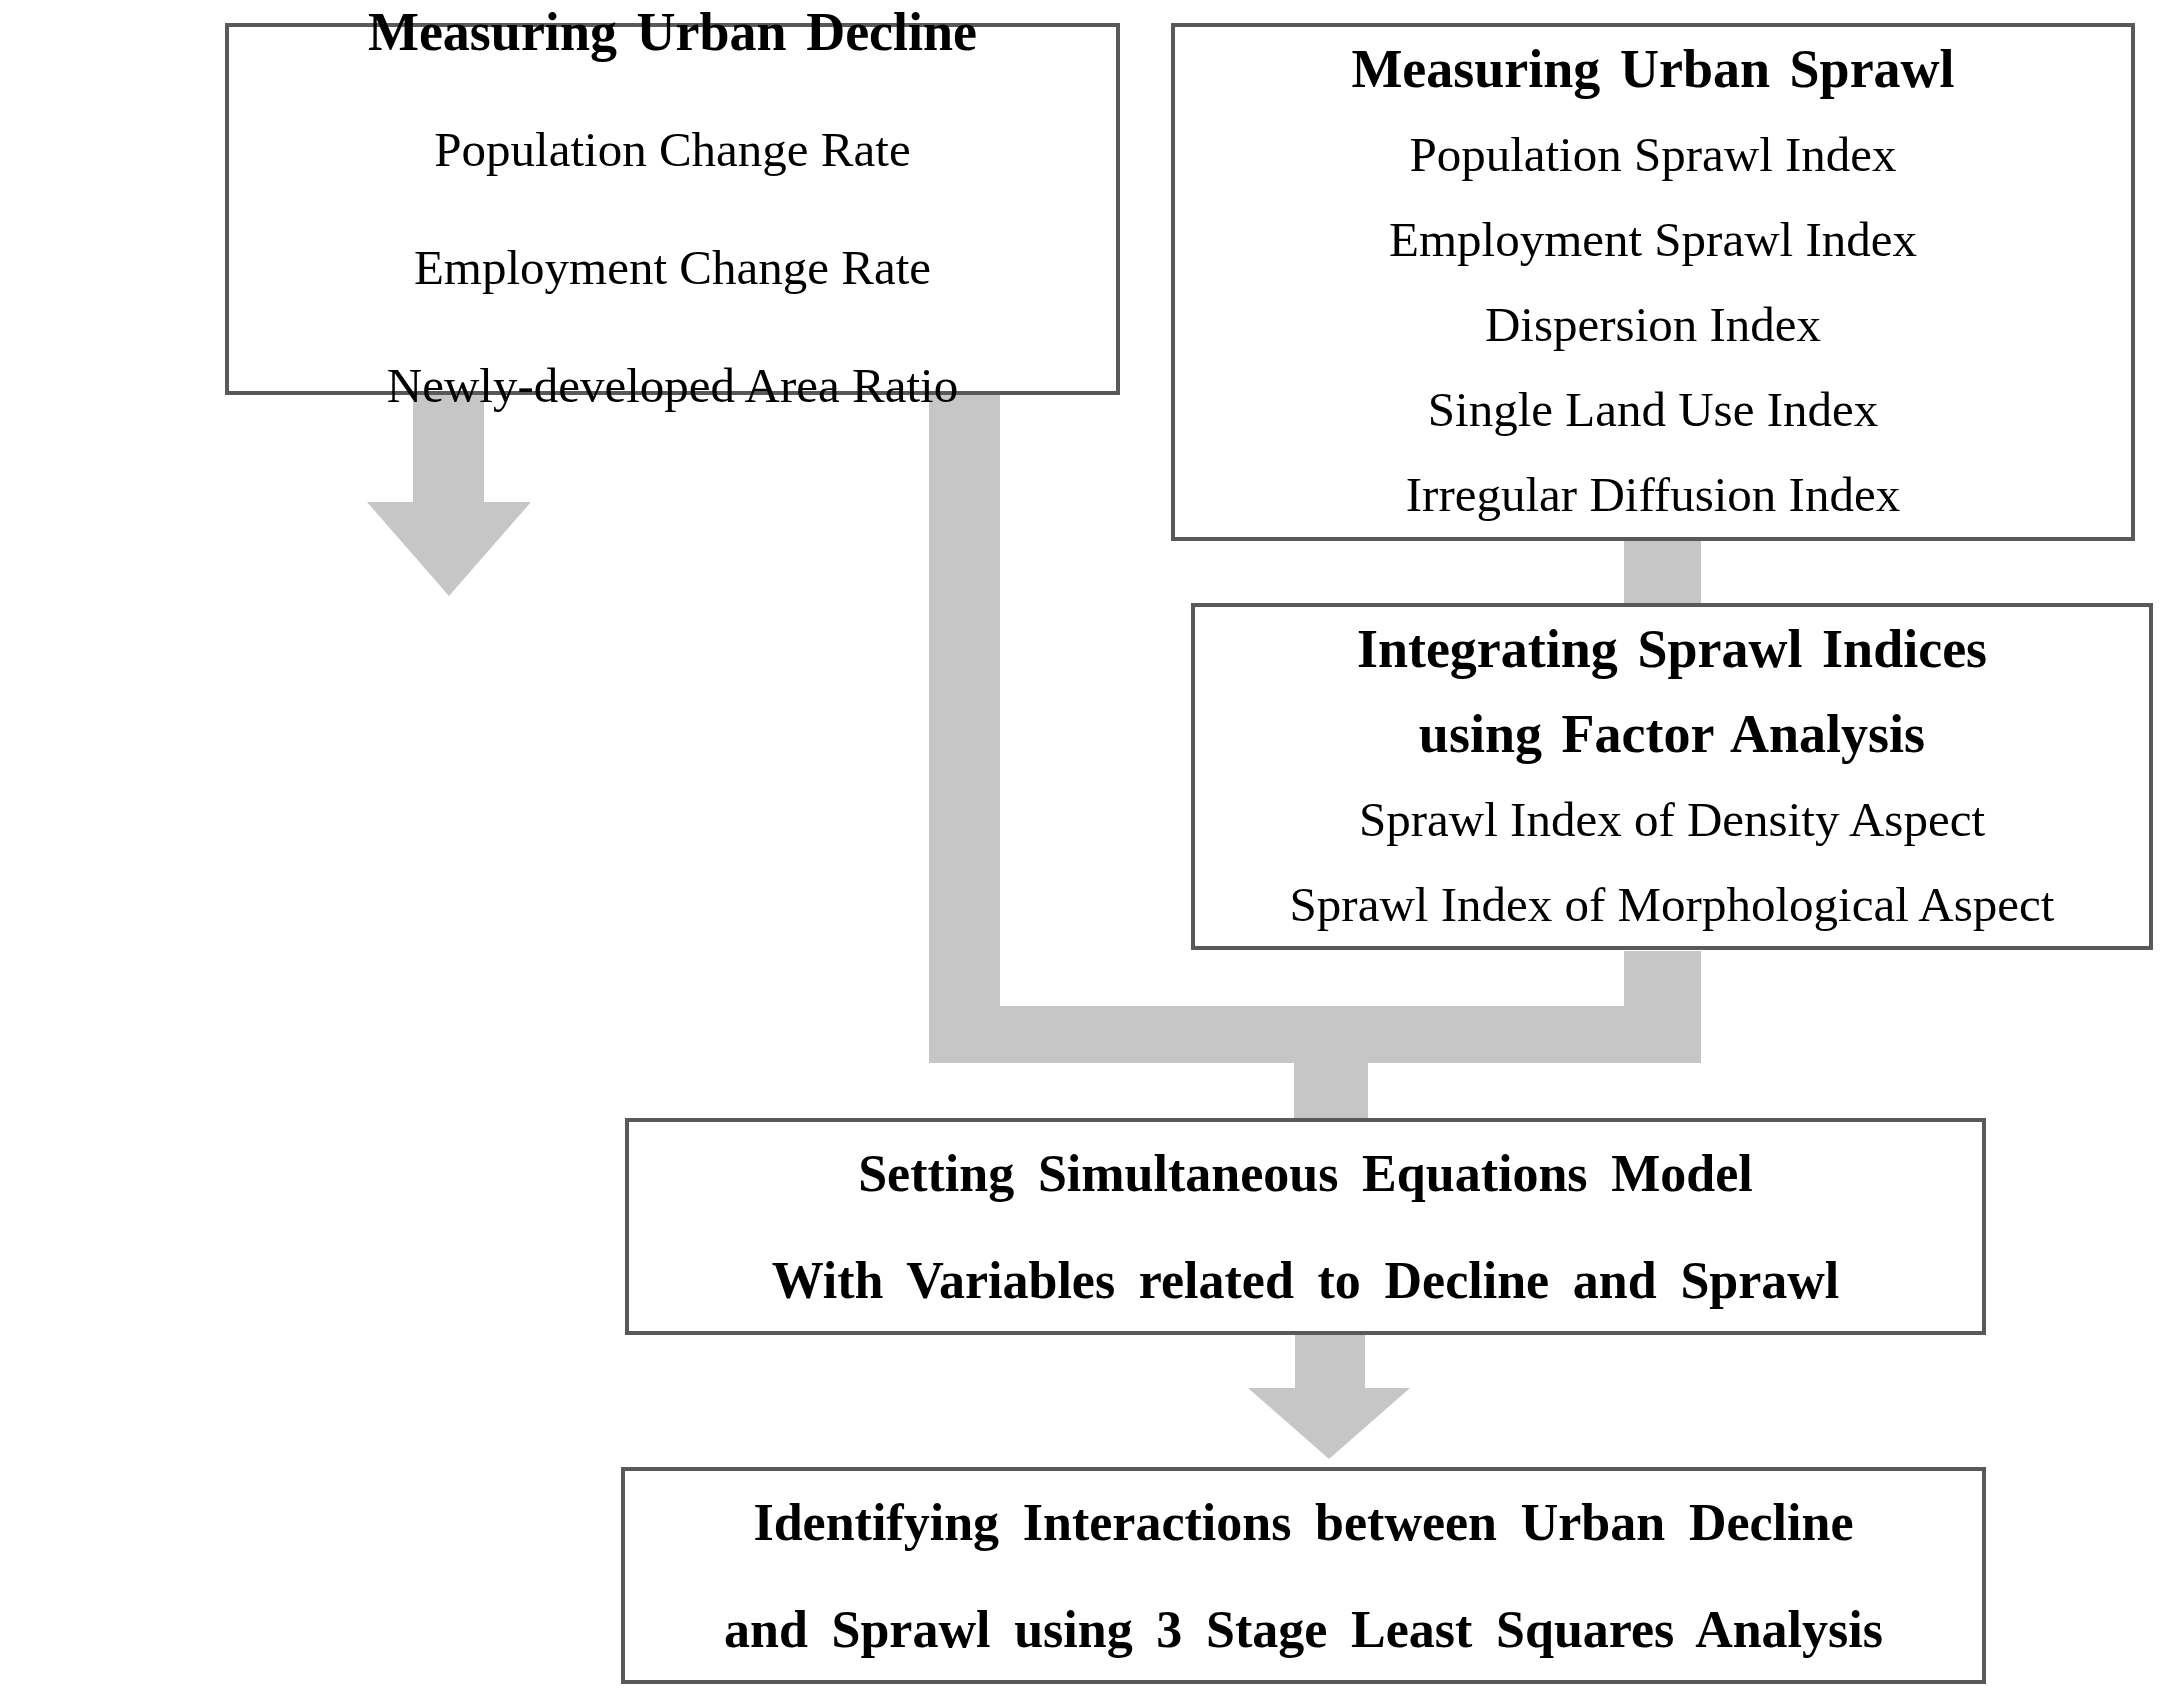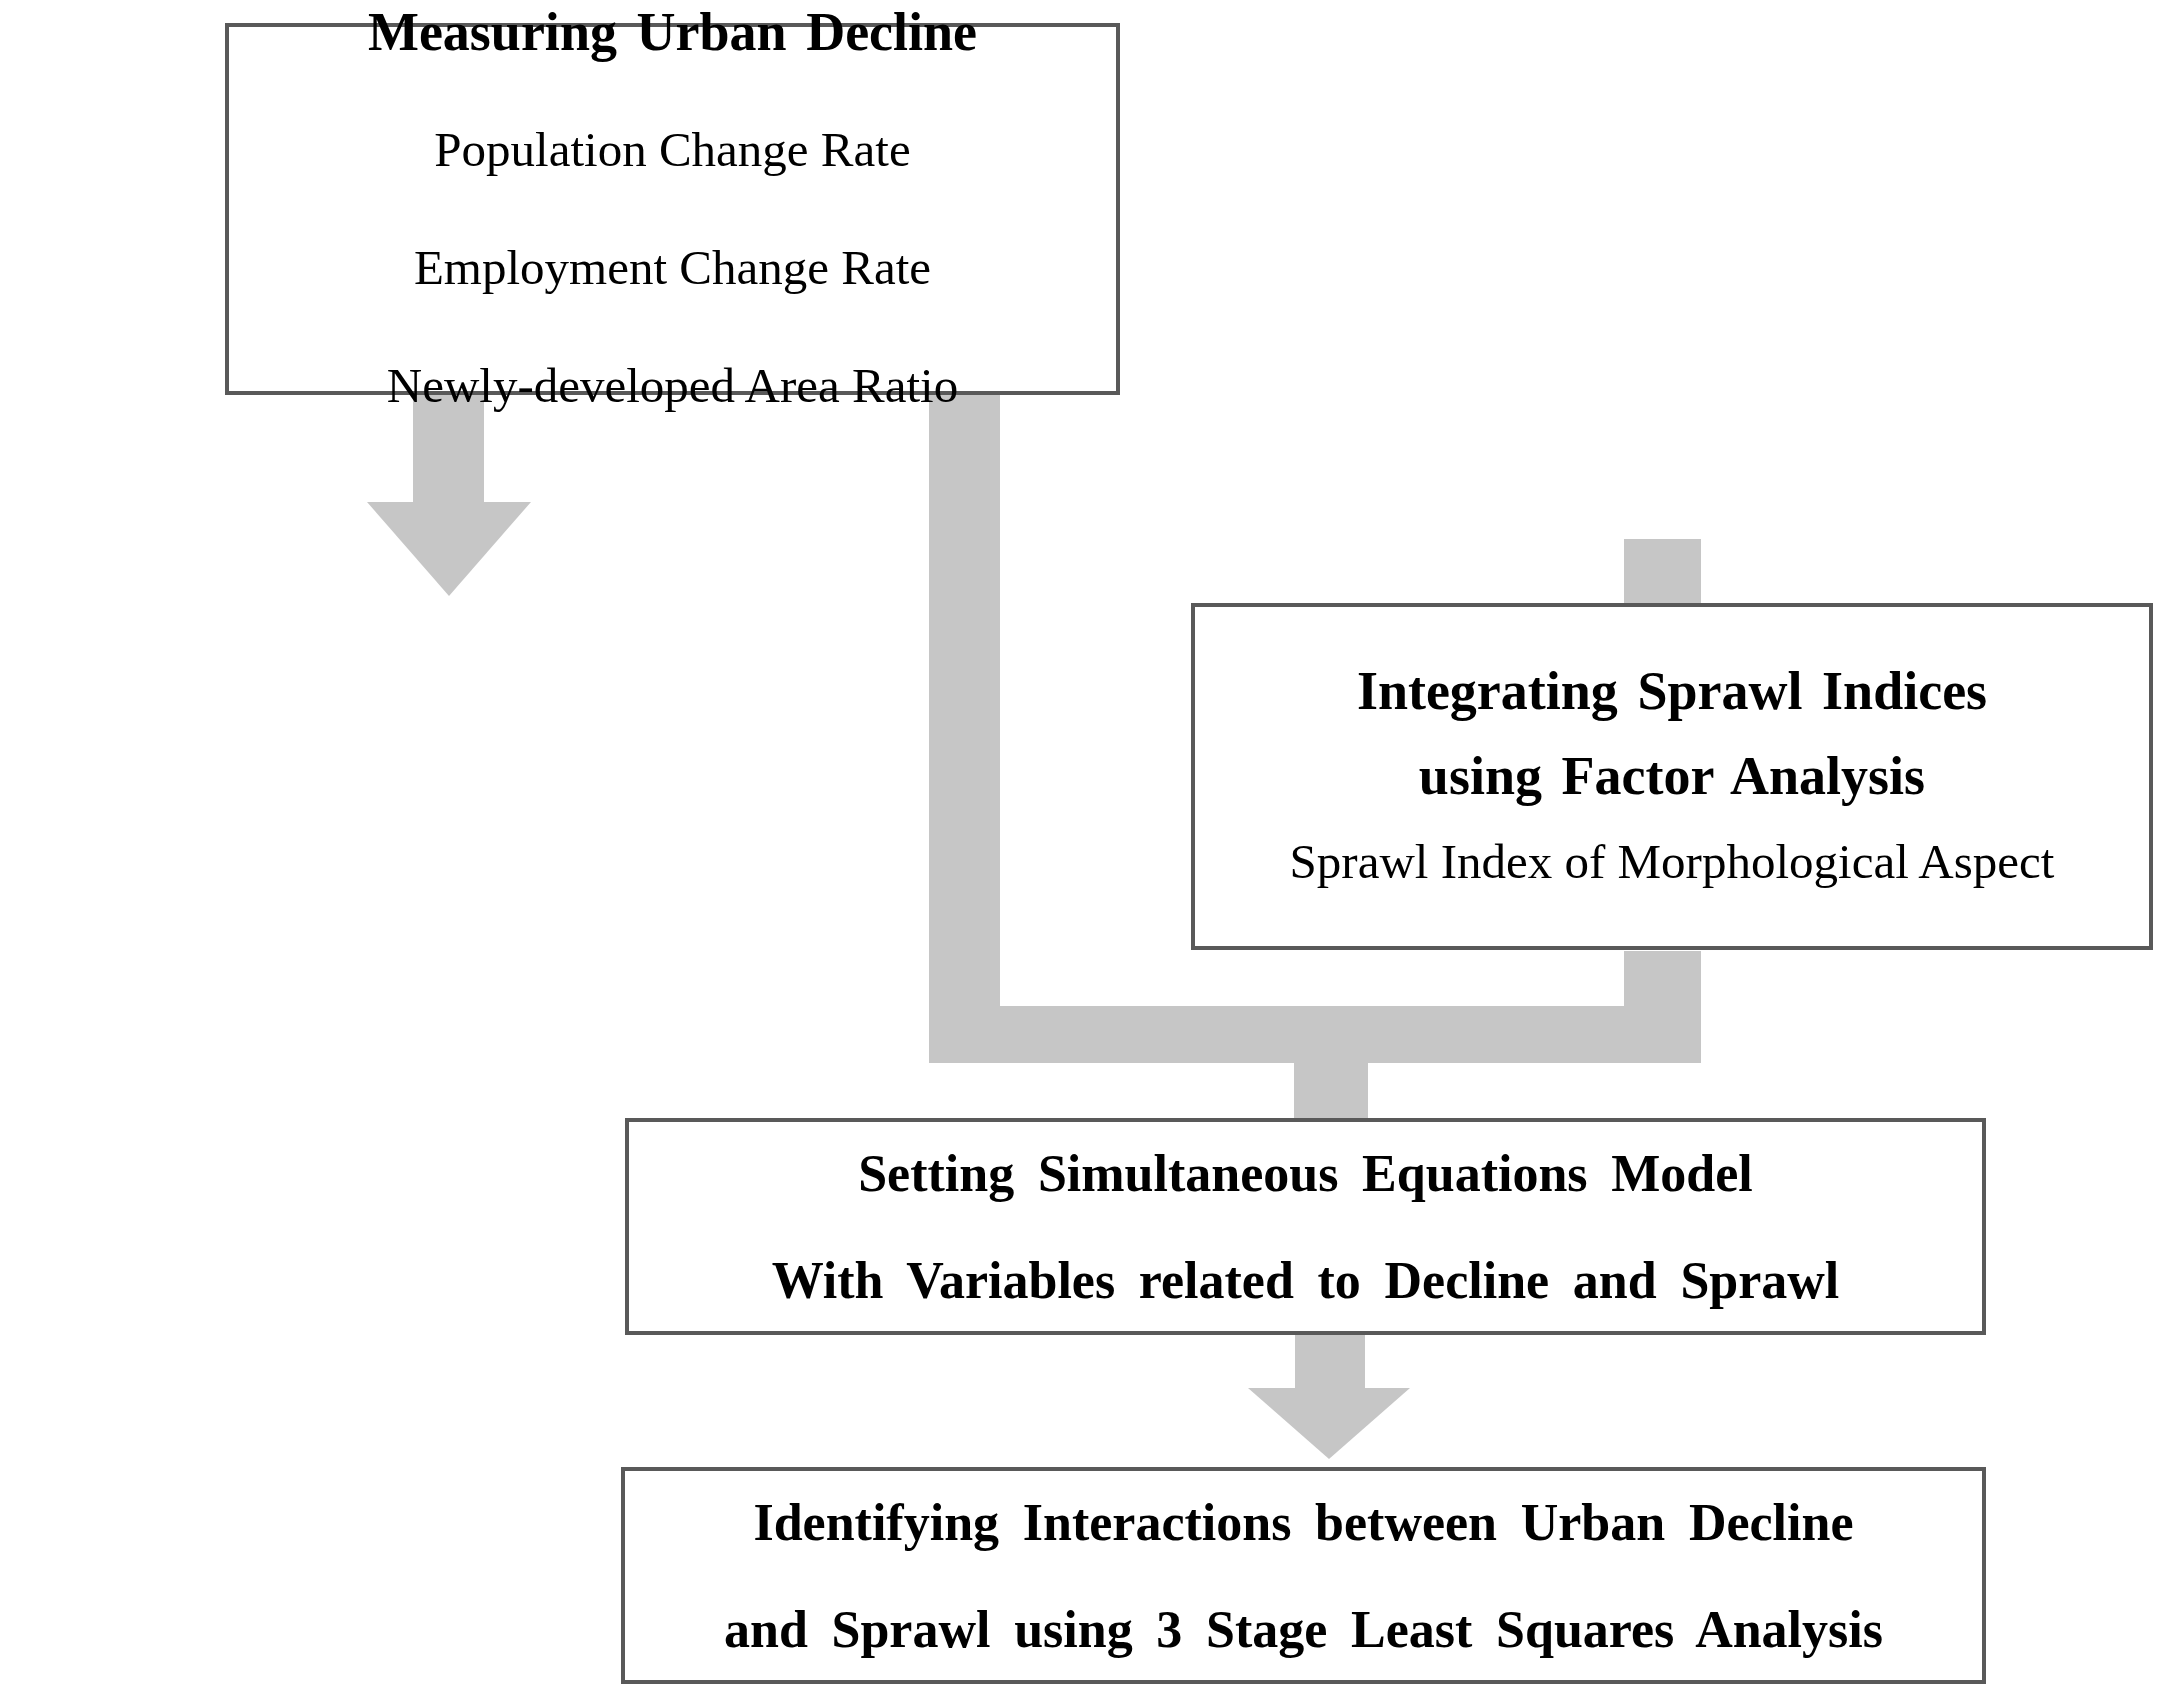--- a/index.html
+++ b/index.html
@@ -77,25 +77,34 @@
   <div class="conn" style="left:1295px;top:1335px;width:70px;height:54px;"></div>
   <div class="tri tri-small" style="left:1248px;top:1388px;"></div>
 
   <div class="box box-decline" style="left:225px;top:23px;width:895px;height:372px;gap:28px;">
     <div class="line title">Measuring Urban Decline</div>
     <div class="line item">Population Change Rate</div>
     <div class="line item">Employment Change Rate</div>
     <div class="line item">Newly-developed Area Ratio</div>
   </div>
 
+  <div class="box box-sprawl" style="left:1171px;top:23px;width:964px;height:518px;">
+    <div class="line title">Measuring Urban Sprawl</div>
+    <div class="line item">Population Sprawl Index</div>
+    <div class="line item">Employment Sprawl Index</div>
+    <div class="line item">Dispersion Index</div>
+    <div class="line item">Single Land Use Index</div>
+    <div class="line item">Irregular Diffusion Index</div>
+  </div>
 
 
   <div class="box box-integrating" style="left:1171px;top:603px;width:962px;height:347px;margin-left:20px;">
     <div class="line title">Integrating Sprawl Indices</div>
     <div class="line title">using Factor Analysis</div>
+    <div class="line item">Sprawl Index of Density Aspect</div>
     <div class="line item">Sprawl Index of Morphological Aspect</div>
   </div>
 
   <div class="box box-equations" style="left:625px;top:1118px;width:1361px;height:217px;">
     <div class="line bold-line">Setting Simultaneous Equations Model</div>
     <div class="line bold-line">With Variables related to Decline and Sprawl</div>
   </div>
 
   <div class="box box-identifying" style="left:621px;top:1467px;width:1365px;height:217px;">
     <div class="line bold-line">Identifying Interactions between Urban Decline</div>

